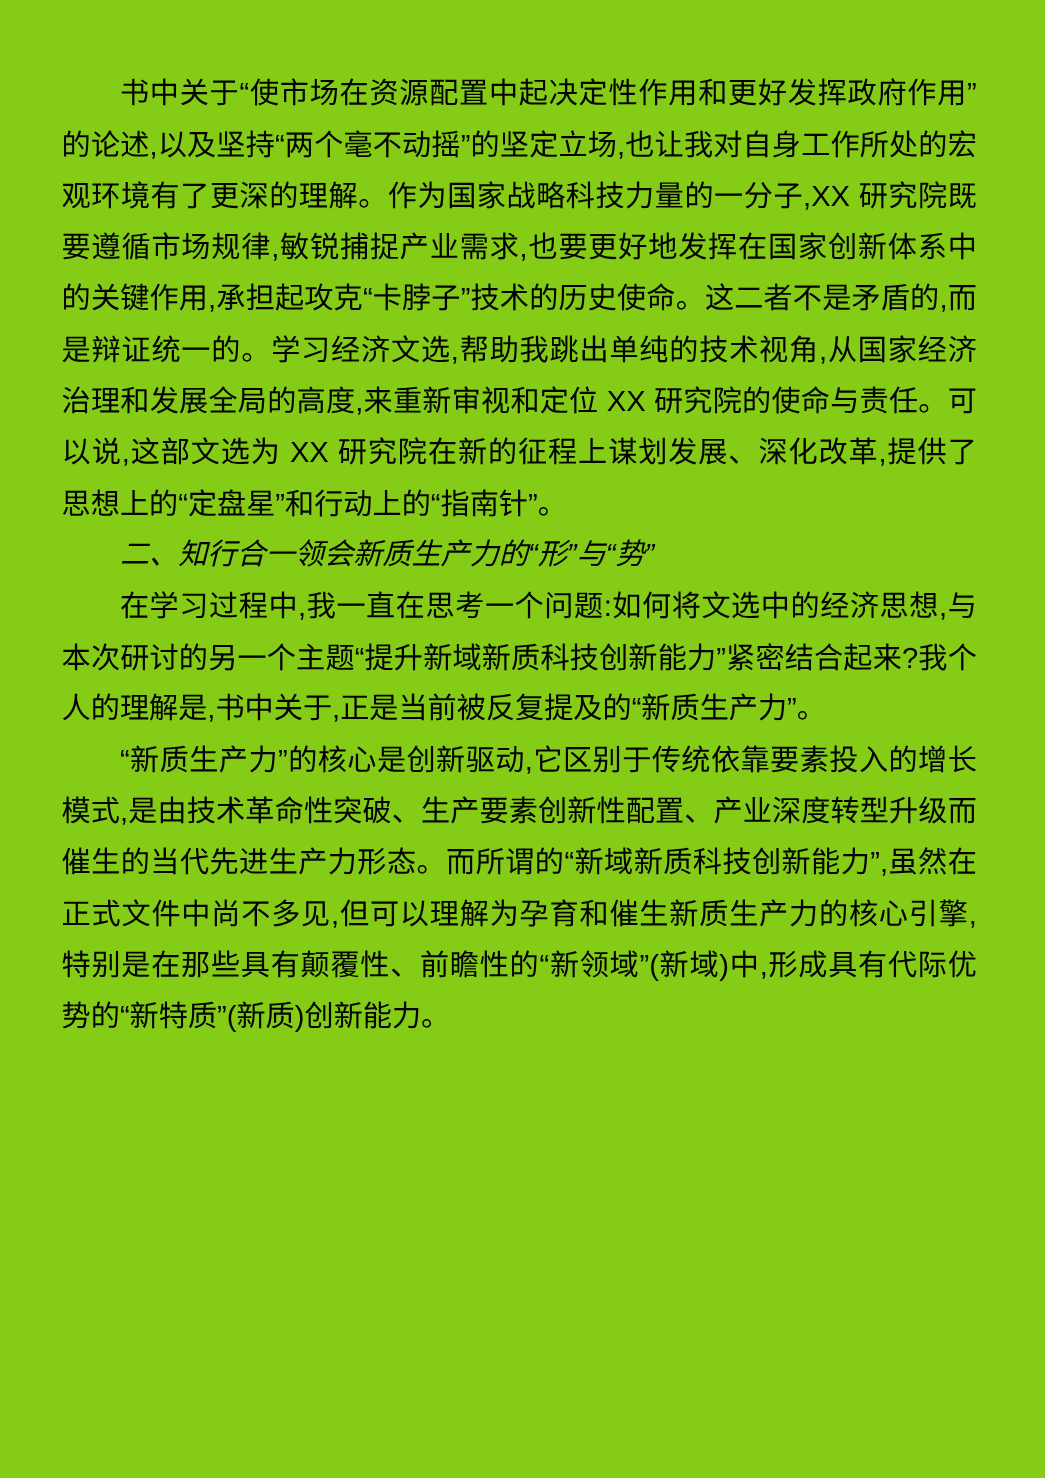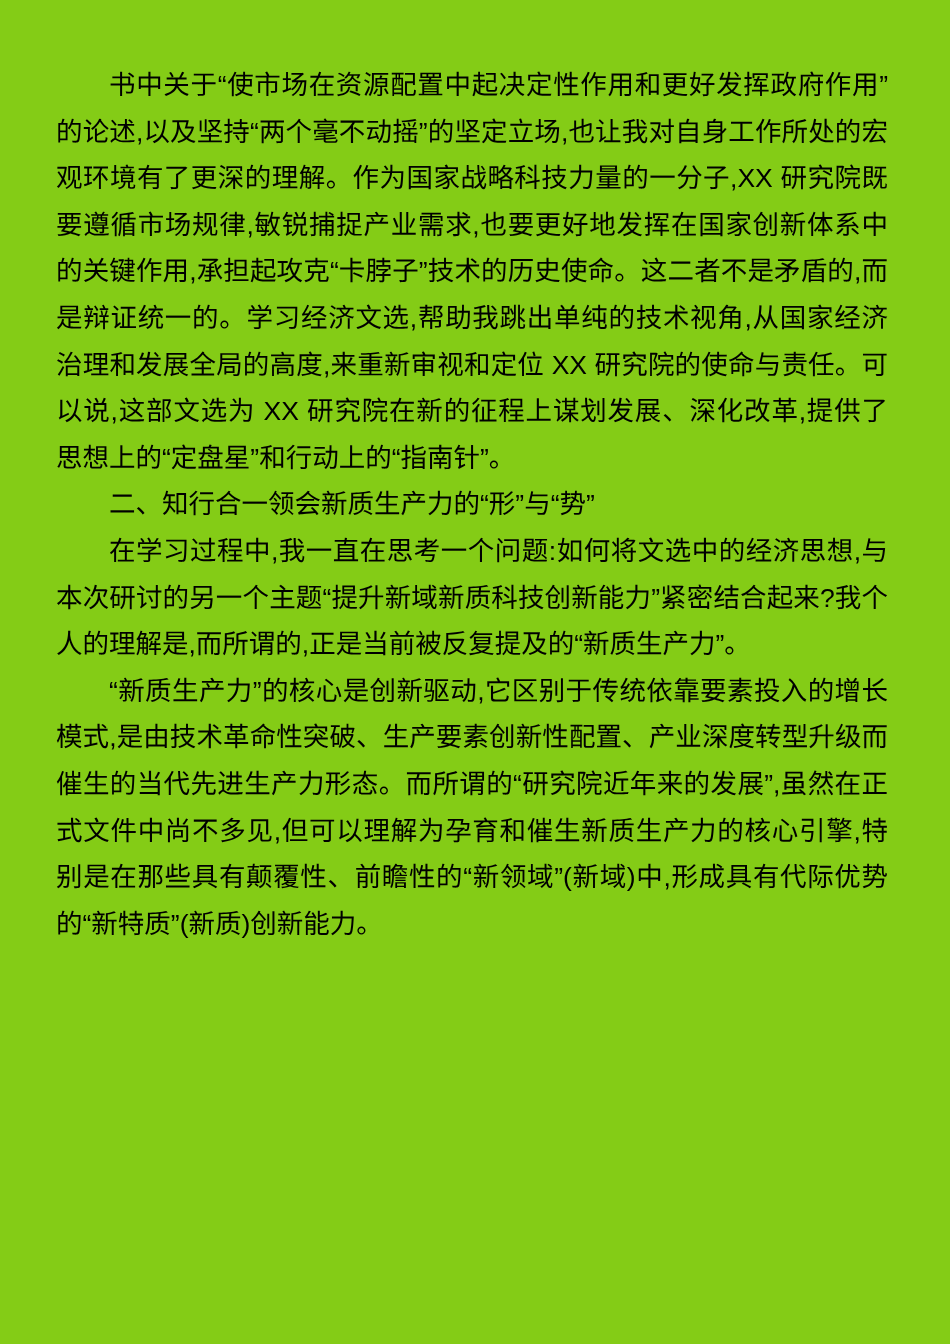--- a/index.html
+++ b/index.html
@@ -38,37 +38,38 @@
     word-break: break-all;
     white-space: normal;
     -webkit-font-smoothing: antialiased;
   }
   .para.indent {
     text-indent: 2em;
   }
   .para.heading {
     text-indent: 2em;
     text-align: right;
+    font-style: italic;
   }
   .para + .para {
     margin-top: 0px;
   }
   .para.gap-before {
     margin-top: 14px;
   }
 </style>
 </head>
 <body>
 
 <div class="page">
   <div class="doc-body">
 
     <p class="para indent">书中关于“使市场在资源配置中起决定性作用和更好发挥政府作用”的论述,以及坚持“两个毫不动摇”的坚定立场,也让我对自身工作所处的宏观环境有了更深的理解。作为国家战略科技力量的一分子,XX 研究院既要遵循市场规律,敏锐捕捉产业需求,也要更好地发挥在国家创新体系中的关键作用,承担起攻克“卡脖子”技术的历史使命。这二者不是矛盾的,而是辩证统一的。学习经济文选,帮助我跳出单纯的技术视角,从国家经济治理和发展全局的高度,来重新审视和定位 XX 研究院的使命与责任。可以说,这部文选为 XX 研究院在新的征程上谋划发展、深化改革,提供了思想上的“定盘星”和行动上的“指南针”。</p>
 
     <p class="para heading">二、知行合一领会新质生产力的“形”与“势”</p>
 
-    <p class="para indent">在学习过程中,我一直在思考一个问题:如何将文选中的经济思想,与本次研讨的另一个主题“提升新域新质科技创新能力”紧密结合起来?我个人的理解是,而所谓的,正是当前被反复提及的“新质生产力”。</p>
+    <p class="para indent">在学习过程中,我一直在思考一个问题:如何将文选中的经济思想,与本次研讨的另一个主题“提升新域新质科技创新能力”紧密结合起来?我个人的理解是,书中关于,正是当前被反复提及的“新质生产力”。</p>
 
-    <p class="para indent">“新质生产力”的核心是创新驱动,它区别于传统依靠要素投入的增长模式,是由技术革命性突破、生产要素创新性配置、产业深度转型升级而催生的当代先进生产力形态。而所谓的“研究院近年来的发展”,虽然在正式文件中尚不多见,但可以理解为孕育和催生新质生产力的核心引擎,特别是在那些具有颠覆性、前瞻性的“新领域”(新域)中,形成具有代际优势的“新特质”(新质)创新能力。</p>
+    <p class="para indent">“新质生产力”的核心是创新驱动,它区别于传统依靠要素投入的增长模式,是由技术革命性突破、生产要素创新性配置、产业深度转型升级而催生的当代先进生产力形态。而所谓的“新域新质科技创新能力”,虽然在正式文件中尚不多见,但可以理解为孕育和催生新质生产力的核心引擎,特别是在那些具有颠覆性、前瞻性的“新领域”(新域)中,形成具有代际优势的“新特质”(新质)创新能力。</p>
 
 
   </div>
 </div>
 
 </body></html>

